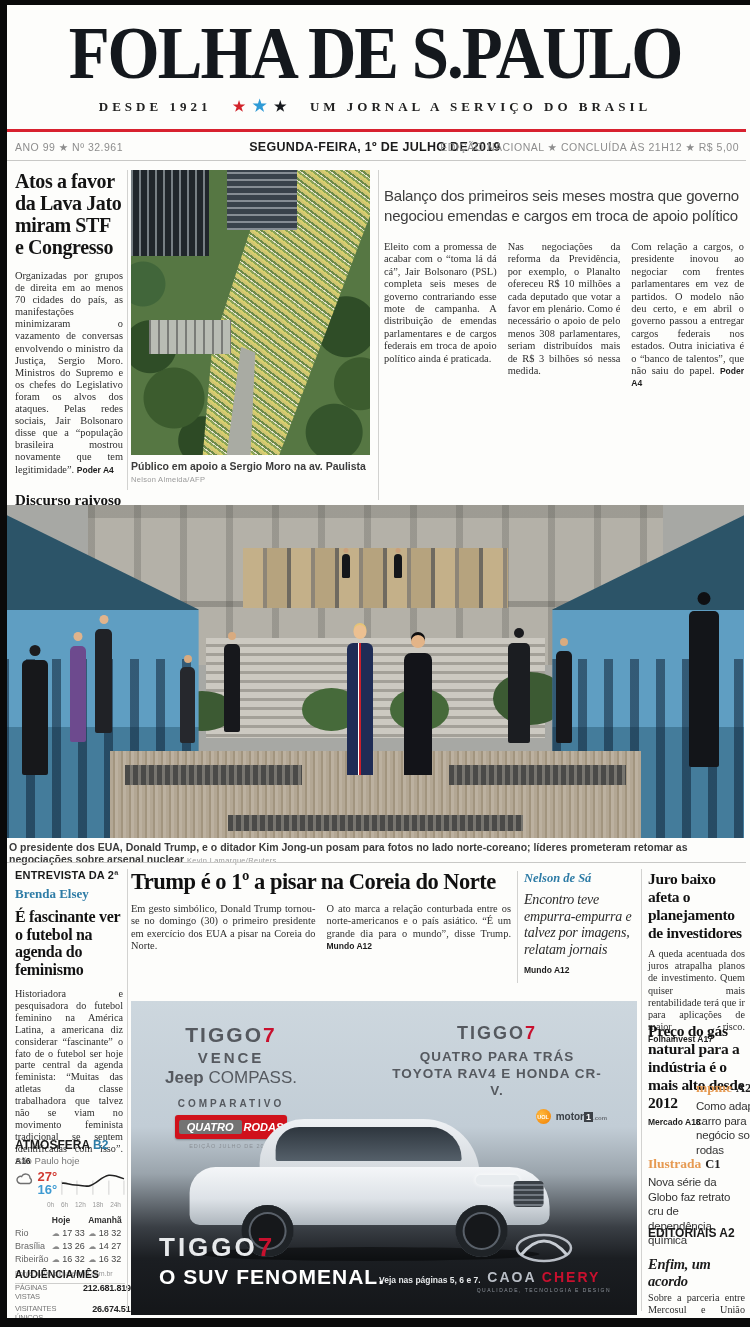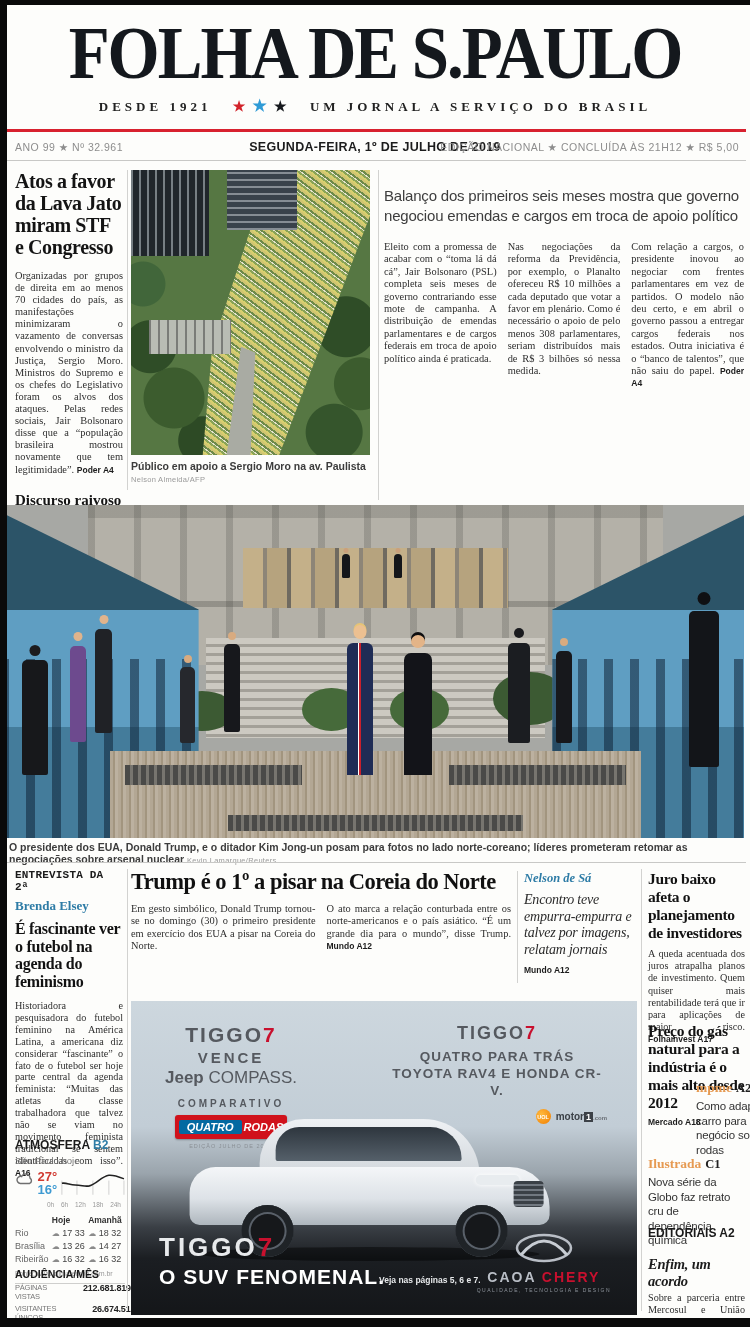--- a/index.html
+++ b/index.html
@@ -103,21 +103,21 @@
   .g2{left:60%;top:78%;width:24%;}
   .g3{left:30%;top:93%;width:40%;height:5%;}
   .person{position:absolute;}
   .person .head{position:absolute;left:50%;transform:translateX(-50%);top:0;border-radius:50%;}
   .person .torso{position:absolute;left:0;right:0;bottom:0;border-radius:5px 5px 2px 2px;}
   .cap-dmz{position:absolute;left:9px;top:841px;width:736px;}
   .rule-mid{position:absolute;left:7px;top:862px;width:739px;height:1px;background:#c8c8c6;}
 
   
   .bcol-left{position:absolute;left:15px;top:869px;width:108px;}
-  .kicker{font-family:Liberation Mono, monospace;font-weight:bold;font-size:11px;color:#1a1a1a;letter-spacing:.2px;}
+  .kicker{font-family:Liberation Sans, sans-serif;font-weight:bold;font-size:11px;color:#1a1a1a;letter-spacing:.2px;}
   .byline-blue{font-size:13px;font-weight:bold;color:#2e7ca6;margin-top:5px;}
   .h-interview{font-size:16px;line-height:17.5px;font-weight:bold;color:#121212;margin-top:6px;letter-spacing:-.3px;}
   .body-interview{font-size:10.2px;line-height:11.9px;text-align:justify;margin-top:10px;color:#2e2e2e;}
 
   .weather{position:absolute;left:15px;top:1138px;width:110px;font-family:"Liberation Sans",sans-serif;}
   .weather .whead{font-weight:bold;font-size:12px;color:#1a1a1a;}
   .weather .whead .wpage{color:#2e7ca6;}
   .weather .wloc{font-size:9.5px;color:#777;margin-top:3px;}
   .wmain{display:flex;align-items:flex-start;margin-top:4px;}
   .wtemps{font-weight:bold;font-size:13px;line-height:13px;margin-left:3px;}
@@ -169,21 +169,21 @@
      font-family:"Liberation Sans",sans-serif;}
   .ad-left{position:absolute;left:34px;top:22px;text-align:center;color:#4a4f55;}
   .ad-t1{font-size:21px;font-weight:bold;letter-spacing:2px;color:#55595f;}
   .ad-t1 .red7{color:#c8102e;}
   .ad-vence{font-size:15px;font-weight:bold;letter-spacing:3px;color:#55595f;margin-top:2px;}
   .ad-jeep{font-size:17px;color:#55595f;margin-top:2px;}
   .ad-jeep b{font-weight:bold;}
   .ad-comp{font-size:10px;font-weight:bold;letter-spacing:3px;color:#55595f;margin-top:10px;}
   .qr-badge{margin:6px auto 0;width:112px;height:24px;background:#d0111b;border-radius:3px;
     display:flex;align-items:center;justify-content:center;box-shadow:0 1px 2px rgba(0,0,0,.3);}
-  .qr-badge .q1{background:#0369a1;color:#fff;font-style:italic;font-weight:bold;font-size:11px;padding:1px 8px;border-radius:2px;}
+  .qr-badge .q1{background:#737373;color:#fff;font-style:italic;font-weight:bold;font-size:11px;padding:1px 8px;border-radius:2px;}
   .qr-badge .q2{color:#fff;font-style:italic;font-weight:bold;font-size:11px;margin-left:2px;}
   .ad-ed{font-size:5.5px;color:#8b9096;letter-spacing:1px;margin-top:4px;}
   .ad-right{position:absolute;right:30px;top:22px;text-align:center;color:#4a4f55;}
   .ad-r2{font-size:13.5px;font-weight:bold;letter-spacing:1px;color:#55595f;margin-top:4px;line-height:17px;}
   .ad-logos{display:flex;align-items:center;justify-content:flex-end;margin-top:10px;gap:5px;}
   .uol-dot{width:15px;height:15px;border-radius:50%;background:radial-gradient(circle at 35% 35%,#ffb93d,#f07d00);
     color:#fff;font-size:5.5px;font-weight:bold;display:flex;align-items:center;justify-content:center;}
   .motor1{font-size:10px;font-weight:bold;color:#3c4147;}
   .motor1 .m1box{background:#3c4147;color:#fff;padding:0 2px;font-size:9px;}
   .motor1 .mcom{font-size:6px;color:#6a7077;}

